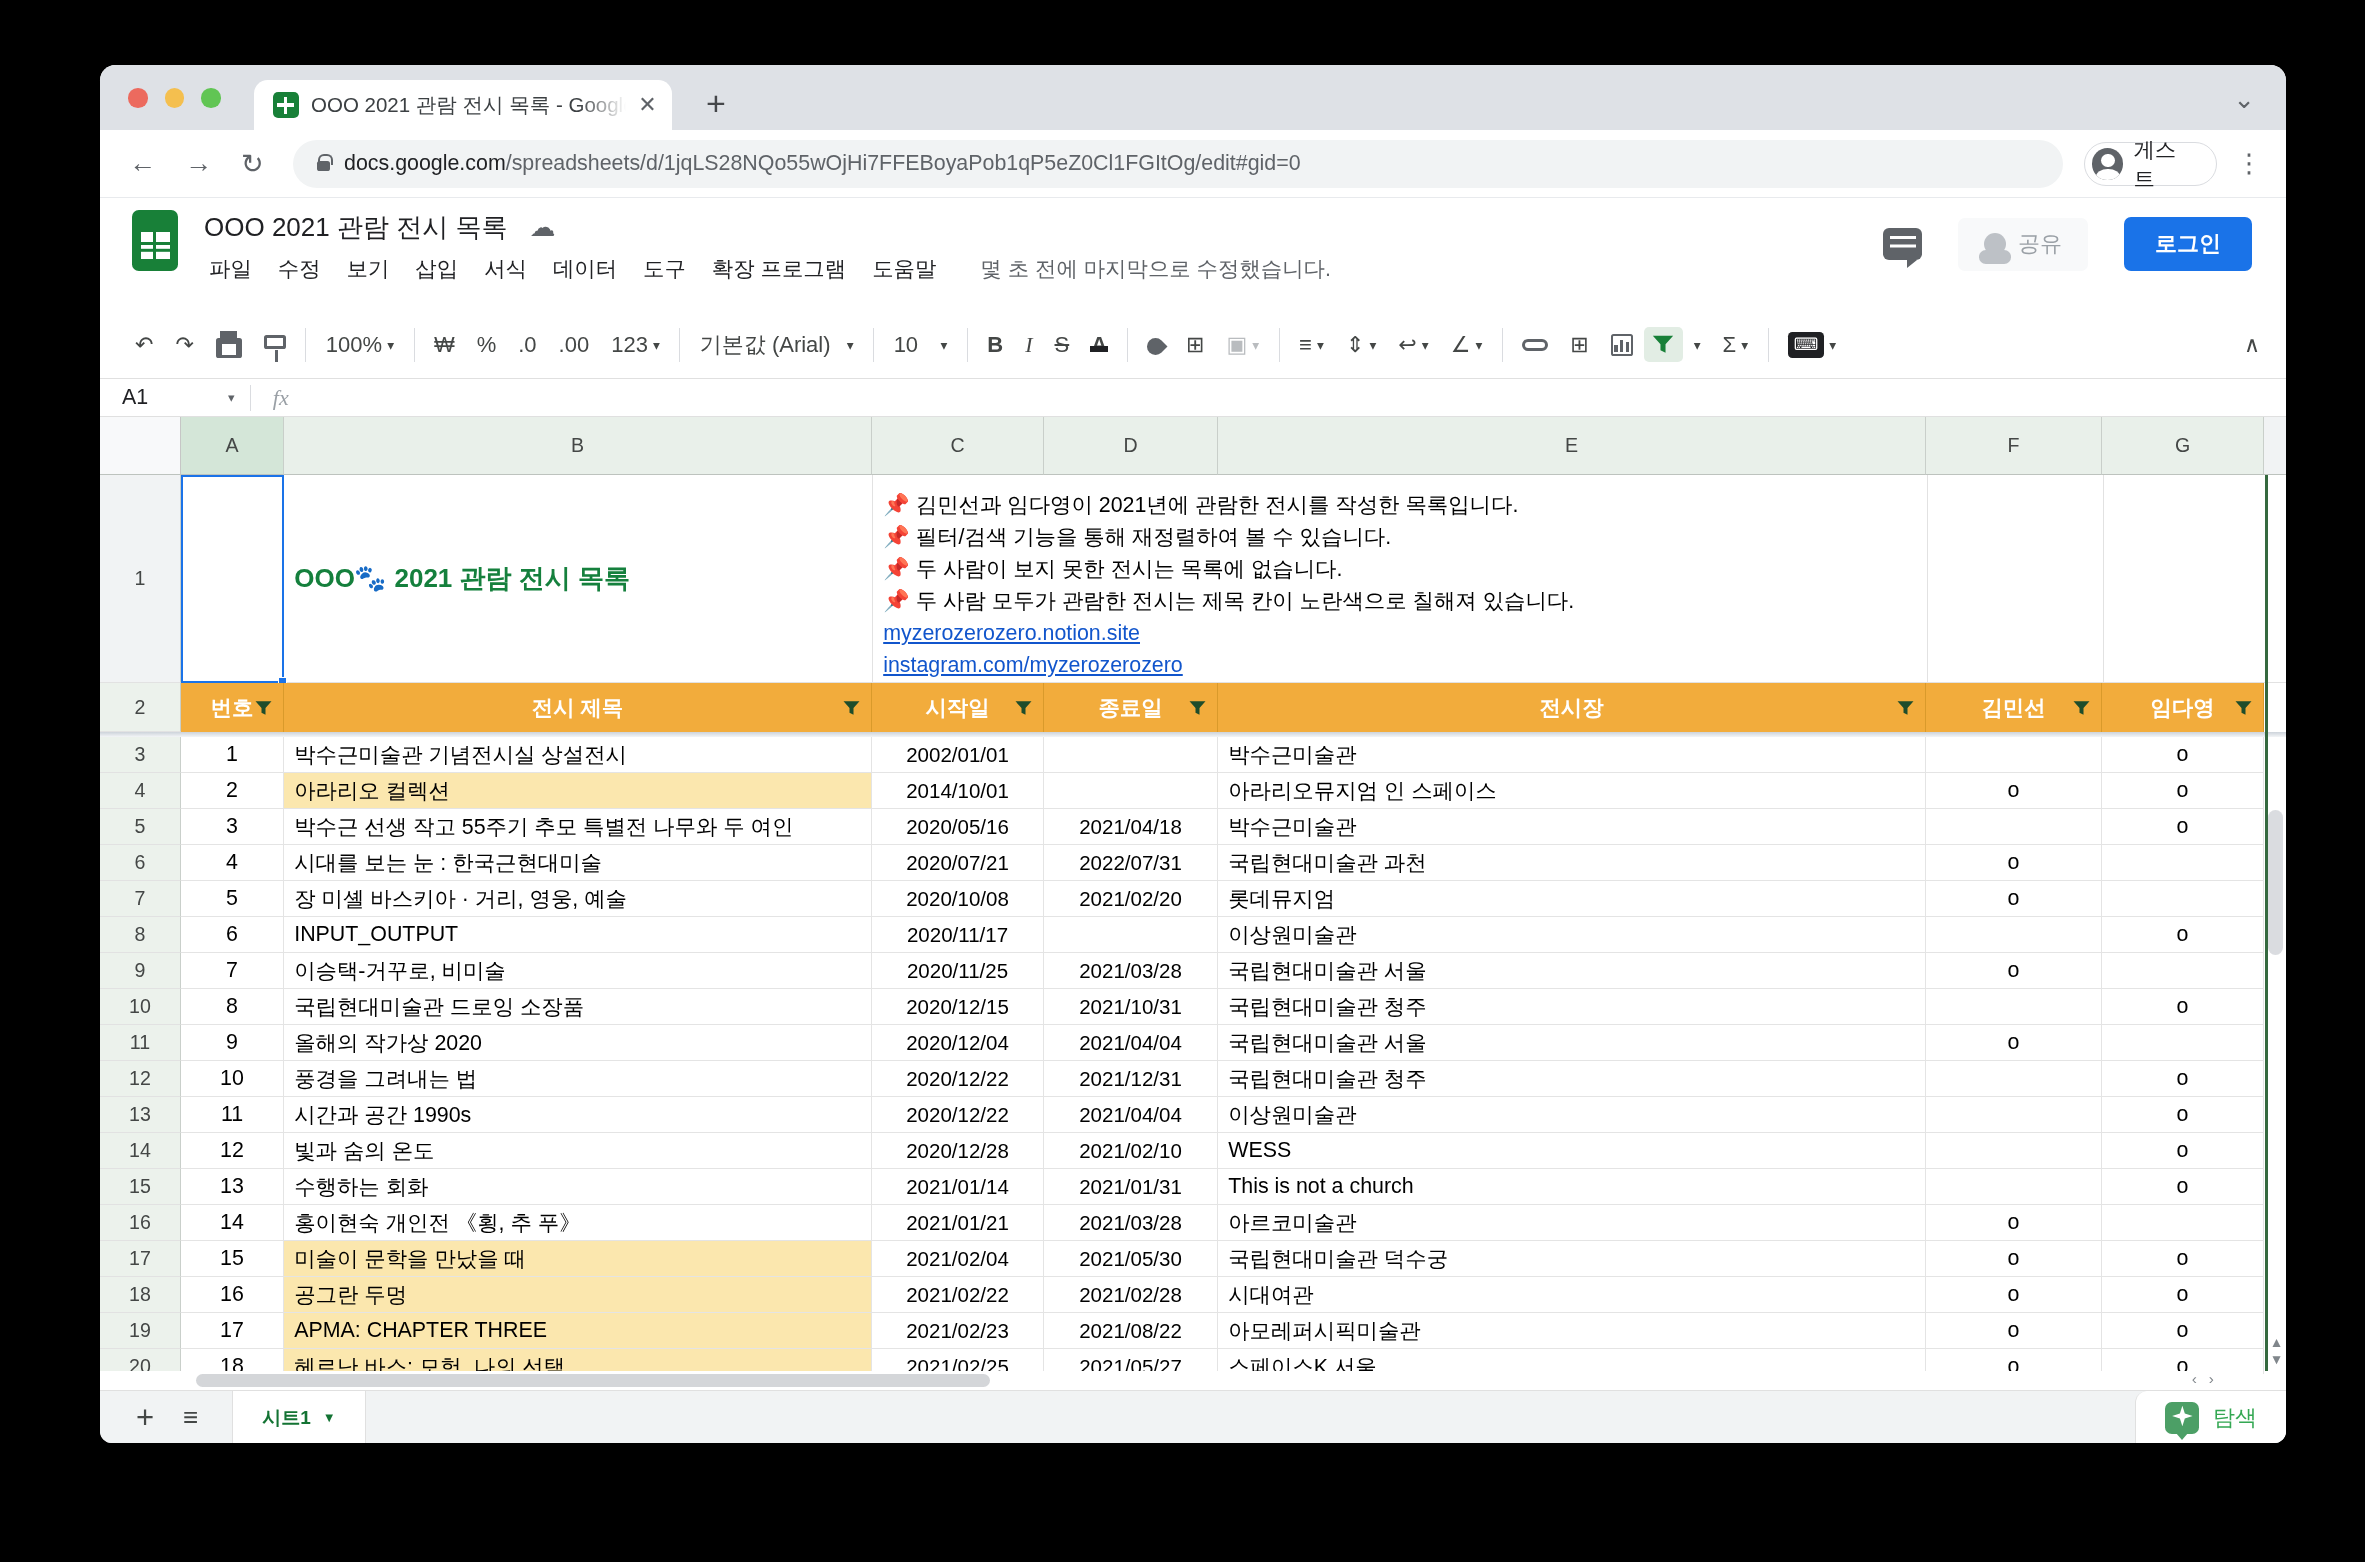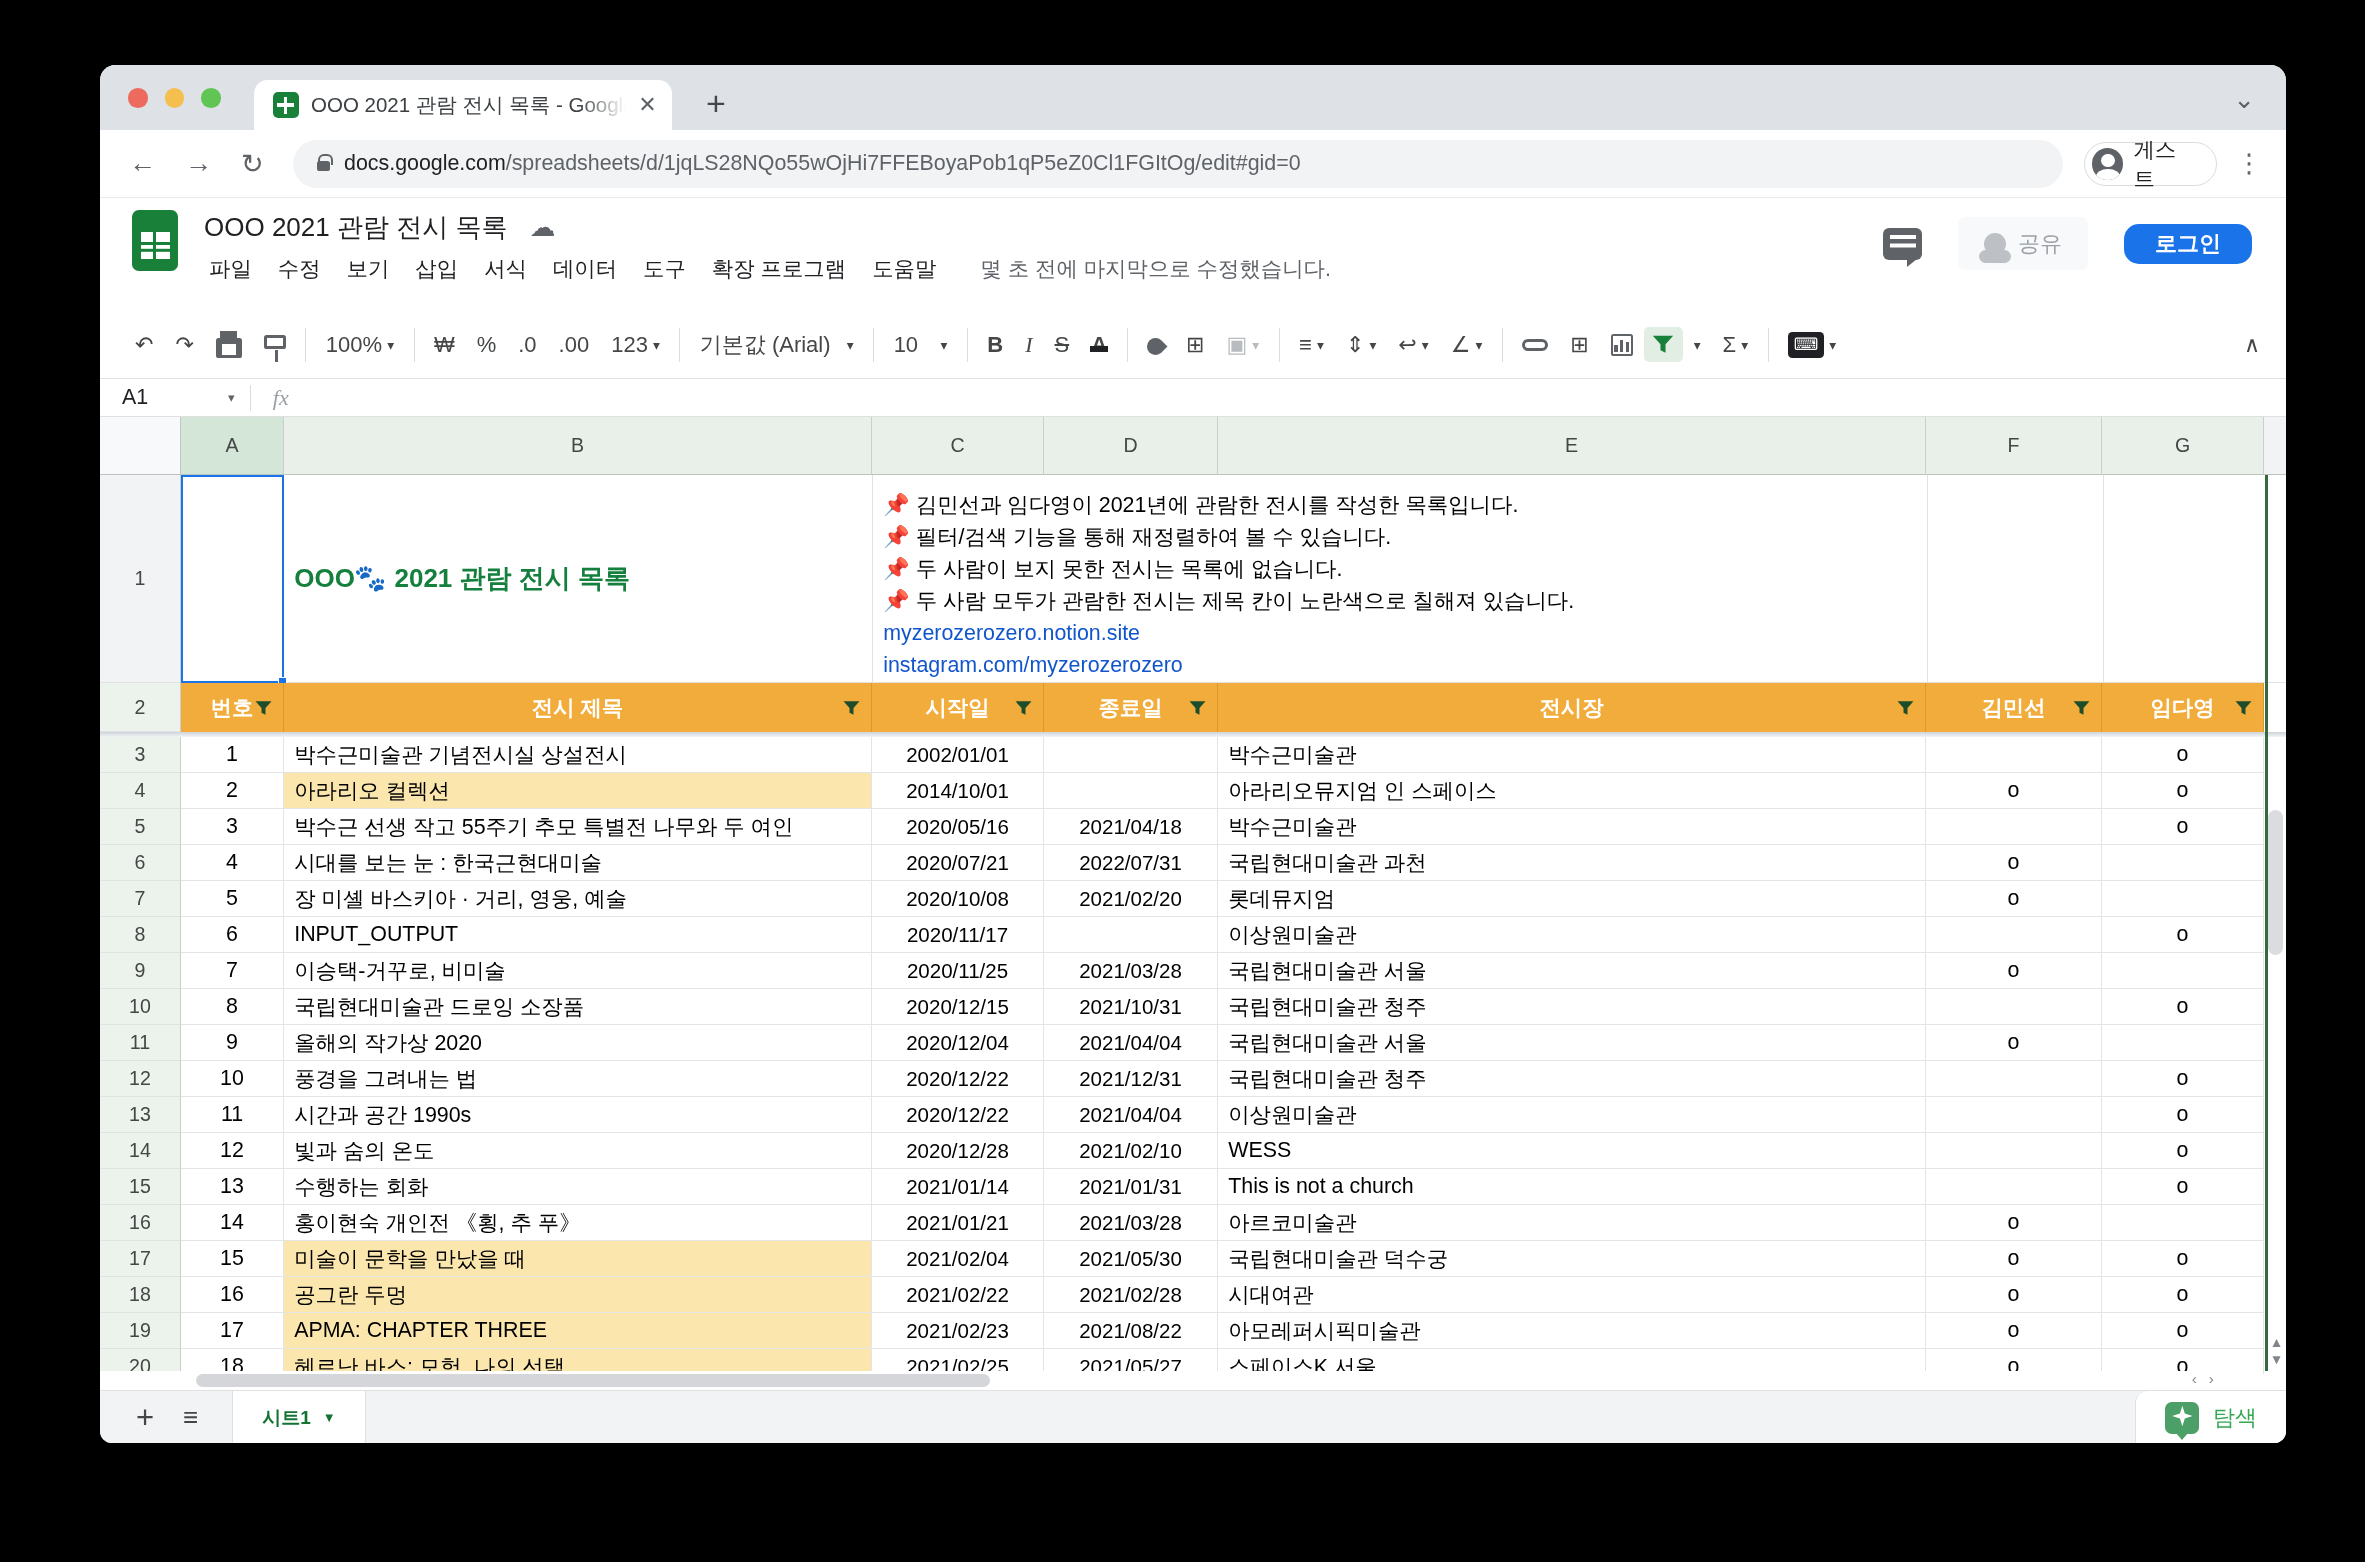--- a/index.html
+++ b/index.html
@@ -56,21 +56,21 @@
   .menu-item { font-size:21.4px; color:#202124; padding:6.8px 13px; border-radius:5.1px; }
   .last-edit { font-size:21.4px; color:#5F6368; margin-left:31px; white-space:nowrap; }
   .dh-actions { position:absolute; right:34px; top:19px; display:flex; align-items:center; gap:36px; }
   .cmt { width:39px; height:32px; background:#5F6368; border-radius:6px; position:relative; }
   .cmt::before { content:""; position:absolute; left:6.8px; top:7.7px; width:26px; height:3.4px; background:#fff; box-shadow:0 8.5px 0 #fff; }
   .cmt::after { content:""; position:absolute; left:24px; bottom:-7.7px; border-left:10.2px solid #5F6368; border-bottom:8.5px solid transparent; }
   .share { height:53px; background:#F8F9FA; border-radius:6.8px; display:flex; align-items:center; gap:12px; padding:0 26px; }
   .share-ico { width:22px; height:22px; border-radius:50%; position:relative; background:#BDC1C6; }
   .share-ico::after { content:""; position:absolute; left:-5.1px; top:17px; width:32px; height:13.7px; border-radius:6.8px; background:#BDC1C6; }
   .share-label { font-size:22px; color:#9AA0A6; }
-  .login { height:40px; background:#1A73E8; border-radius:15px; display:flex; align-items:center; padding:0 31px; }
+  .login { height:54px; background:#1A73E8; border-radius:7px; display:flex; align-items:center; padding:0 31px; }
   .login-label { font-size:22px; color:#fff; font-weight:700; }
 
   
   .toolbar { height:68px; background:#fff; border-bottom:0.9px solid #E0E0E0; display:flex; align-items:center; padding-left:24px; color:#444746; }
   .tb { font-size:22px; color:#444746; padding:0 11px; display:flex; align-items:center; gap:5.1px; white-space:nowrap; }
   .tb .dd { font-size:13.7px; color:#444746; }
   .sep { width:0.9px; height:34px; background:#DADCE0; margin:0 8.5px; }
   .tb.bold{font-weight:700;} .tb.ital{font-style:italic; font-family:"Liberation Serif",serif;} .tb.strike{text-decoration:line-through;}
   .tb.tcolor{ position:relative; font-weight:700;}
   .tb.tcolor::after{content:""; position:absolute; left:10.2px; right:10.2px; bottom:5.1px; height:6px; background:#202124;}
@@ -106,21 +106,21 @@
 
   .row1 { height:208px; position:relative; }
   .gut { background:#ECF2EC; border-right:0.9px solid #C9CFCA; border-bottom:0.9px solid #E2E2E2; display:flex; align-items:center; justify-content:center; font-size:19.6px; color:#444746; }
   .row1 .gut { background:#F1F3F4; }
   .a1 { position:relative; background:#fff; border:2.6px solid #1A73E8; }
   .a1 .handle { position:absolute; right:-5.1px; bottom:-5.1px; width:9.4px; height:9.4px; background:#1A73E8; border:1.7px solid #fff; }
   .b1 { border-bottom:0.9px solid #E2E2E2; display:flex; align-items:center; padding-left:10.2px; font-weight:700; font-size:26px; color:#15803d; white-space:nowrap; }
   .notes-zone { grid-column:4 / -1; position:relative; border-left:0.9px solid #E2E2E2; border-bottom:0.9px solid #E2E2E2; overflow:visible; }
   .notes { position:absolute; left:10.2px; top:13.7px; white-space:nowrap; z-index:2; background:transparent;}
   .note { font-size:21.4px; color:#000; line-height:32px; }
-  .note-link { font-size:21.4px; color:#1155CC; line-height:32px; display:block; width:max-content;}
+  .note-link { font-size:21.4px; color:#1155CC; text-decoration:underline; line-height:32px; display:block; width:max-content;}
   .r1line { position:absolute; top:0; bottom:0; width:0.9px; background:#E2E2E2; }
 
   .hrow { height:49px; }
   .hcell { background:var(--header-bg); color:#fff; font-weight:700; font-size:21.4px; display:flex; align-items:center; justify-content:center; position:relative; border-right:0.9px solid #D99A2B; }
   .hcell .funnel { position:absolute; right:10.2px; top:50%; transform:translateY(-50%); }
   .hcell.fillw { background:#fff; border-right:none;}
   .hshadow { height:5.1px; background:linear-gradient(#CDD3DA, #F3F5F7); }
 
   .rows { height:637px; overflow:hidden; position:relative; }
   .row { height:36px; }

